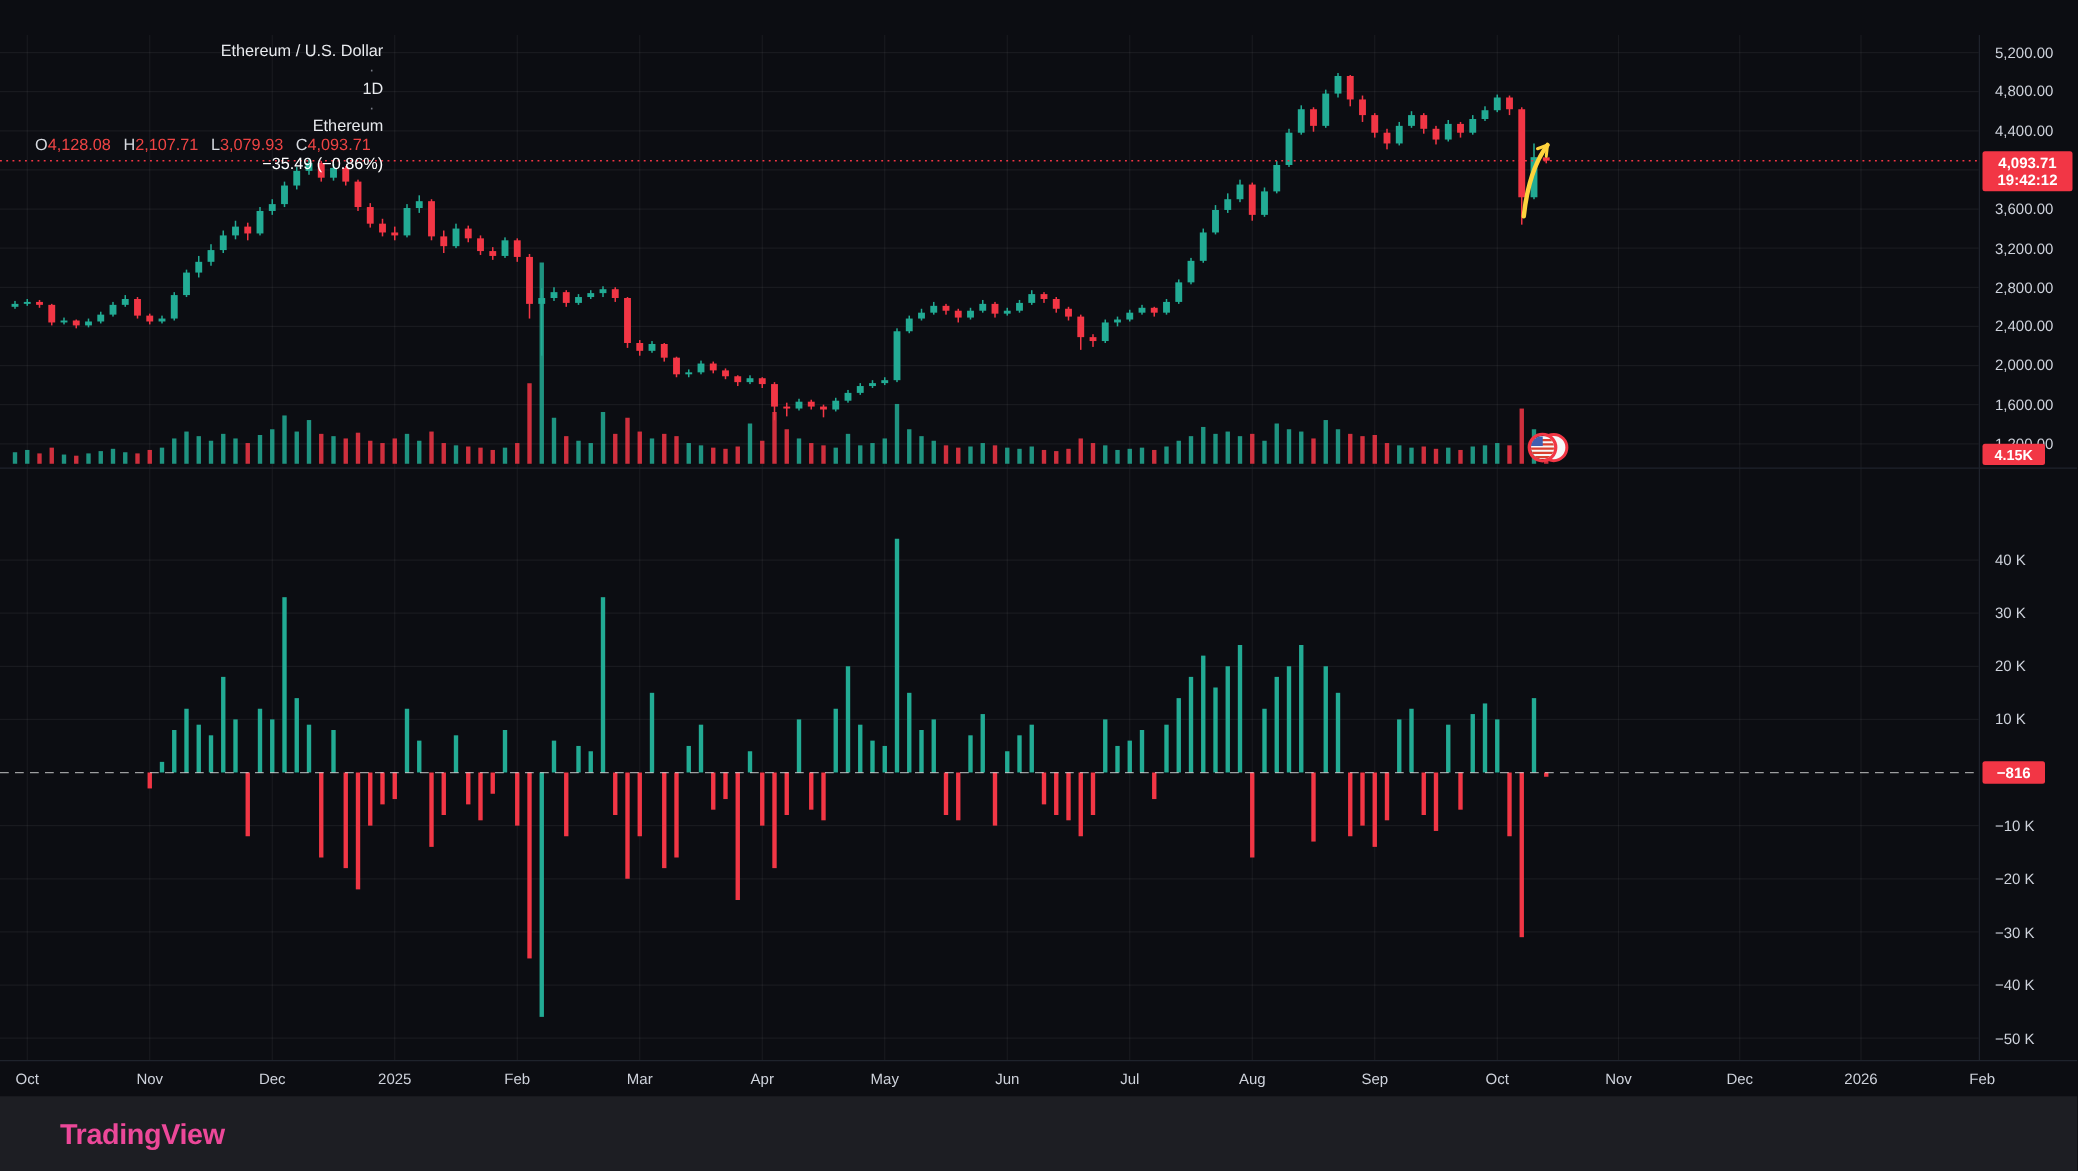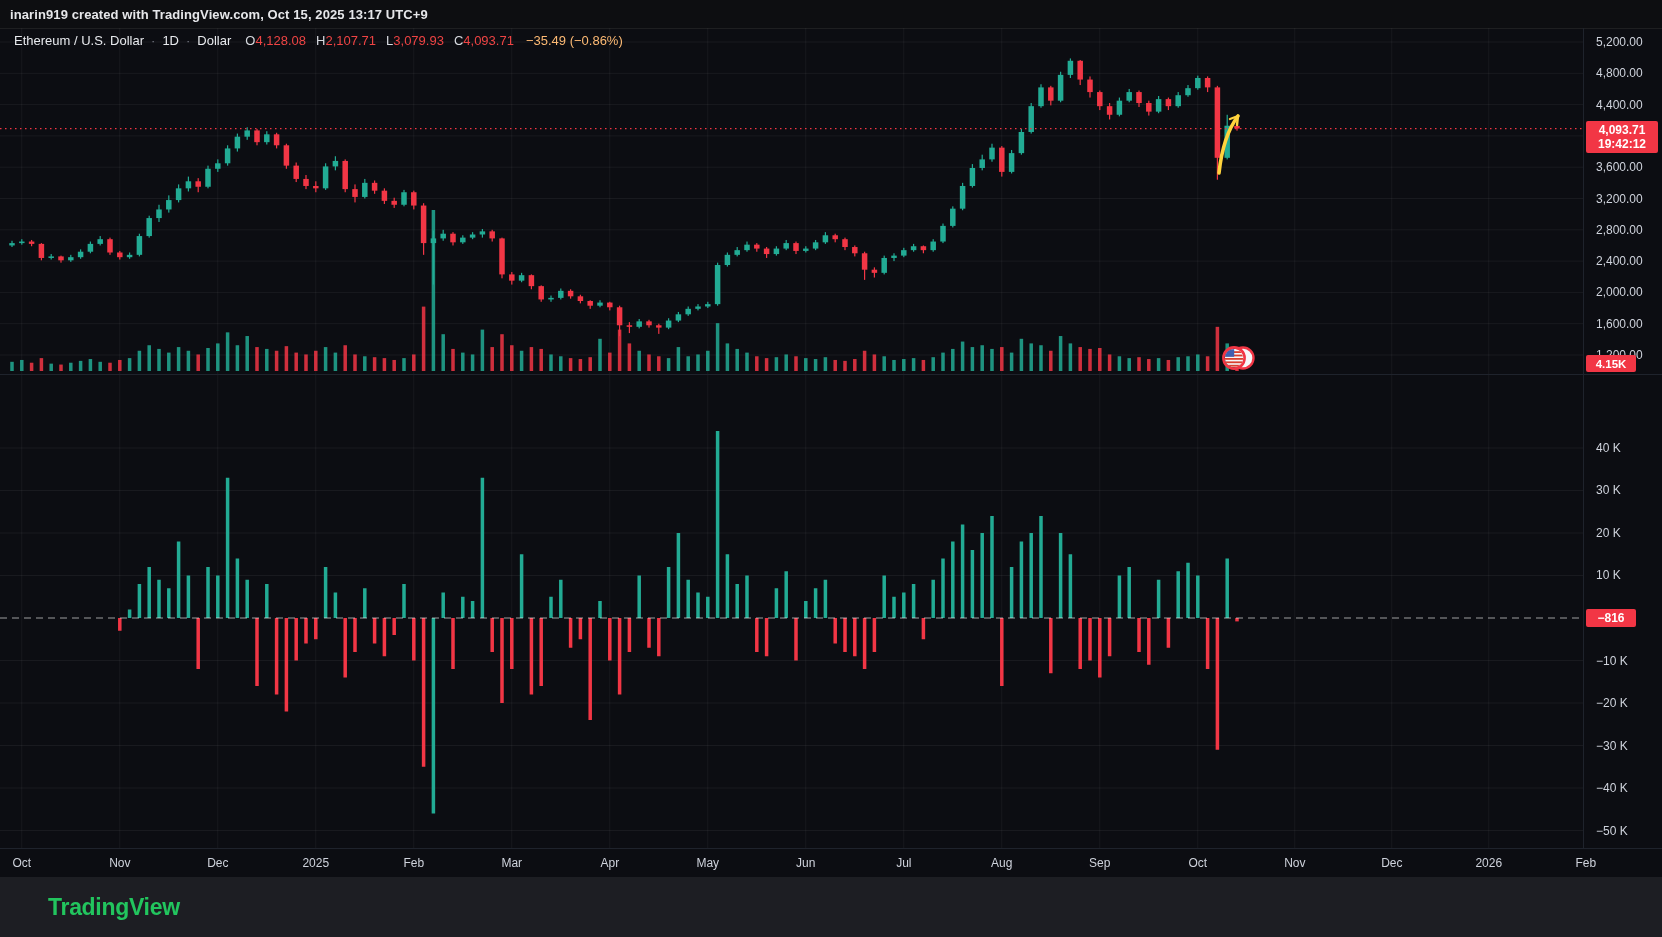--- a/index.html
+++ b/index.html
@@ -1,50 +1,47 @@
 <!DOCTYPE html>
 <html><head>
 <meta charset="utf-8">
 <style>
   html,body{margin:0;padding:0;background:#0c0d12;width:1662px;height:937px;overflow:hidden;
     font-family:"Liberation Sans", sans-serif;}
   #stage{position:relative;width:1662px;height:937px;background:#0c0d12;}
   .topbar{position:absolute;left:0;top:0;width:1662px;height:28px;background:#0d0e11;
     border-bottom:1px solid rgba(255,255,255,0.07);display:flex;align-items:center;}
   .topbar span{color:#e6e7ea;font-size:13px;font-weight:bold;margin-left:10px;letter-spacing:.1px;}
-  .legend{position:absolute;left:14px;top:33px;height:18px;display:flex;align-items:flex-start;
-    font-size:13px;color:#e8eaee;z-index:5;white-space:nowrap;}
+  .legend{position:absolute;left:14px;top:33px;height:18px;display:flex;align-items:flex-end;
+    font-size:13px;color:#e8eaee;z-index:5;white-space:nowrap;flex-direction:column;}
   .legend .sep{color:#787b86;margin:0 7px;}
   .legend .ohlc{margin-left:14px;display:flex;}
   .legend .pair{margin-right:10px;}
   .legend .letter{color:#d7dae0;}
   .legend .val{color:#ef4444;}
-  .legend .chg{color:#fdba74;margin-left:2px;}
+  .legend .chg{color:#ffffff;margin-left:2px;}
   svg{position:absolute;left:0;top:0;}
   svg text{fill:#cfd3dc;font-size:12px;font-family:"Liberation Sans", sans-serif;}
   .badge-text{fill:#ffffff;font-weight:bold;font-size:12px;}
   .footer{position:absolute;left:0;top:877px;width:1662px;height:60px;background:#1d1e23;
     display:flex;align-items:center;}
-  .brand{color:#22c55e;font-size:23px;font-weight:bold;margin-left:48px;letter-spacing:-0.3px;}
+  .brand{color:#ec4899;font-size:23px;font-weight:bold;margin-left:48px;letter-spacing:-0.3px;}
 </style>
 </head>
 <body>
 
 <div id="stage">
 
-  <div class="topbar">
-    <span>inarin919 created with TradingView.com, Oct 15, 2025 13:17 UTC+9</span>
-  </div>
 
   <div class="legend">
     <span>Ethereum / U.S. Dollar</span>
     <span class="sep">·</span>
     <span>1D</span>
     <span class="sep">·</span>
-    <span>Dollar</span>
+    <span>Ethereum</span>
     <span class="ohlc">
       <span class="pair"><span class="letter">O</span><span class="val">4,128.08</span></span>
       <span class="pair"><span class="letter">H</span><span class="val">2,107.71</span></span>
       <span class="pair"><span class="letter">L</span><span class="val">3,079.93</span></span>
       <span class="pair"><span class="letter">C</span><span class="val">4,093.71</span></span>
     </span>
     <span class="chg">−35.49 (−0.86%)</span>
   </div>
 
   <svg id="plot" width="1662" height="937" viewBox="0 0 1662 937">

